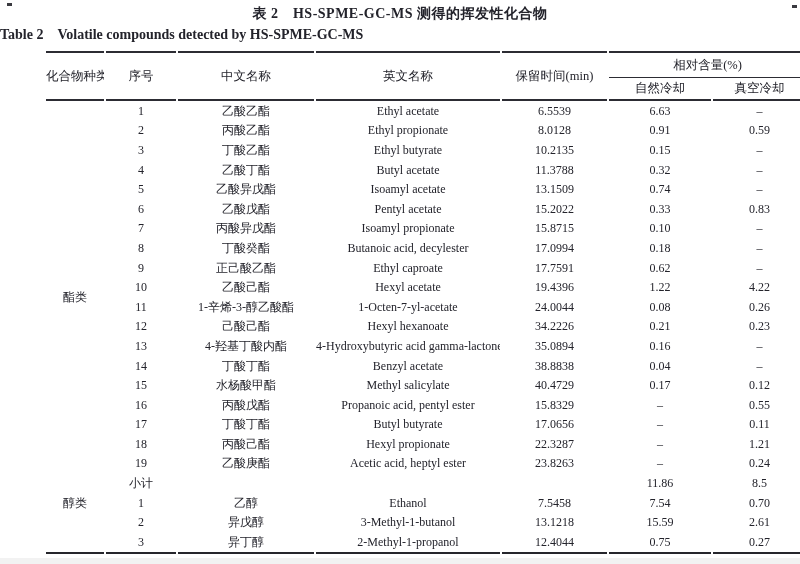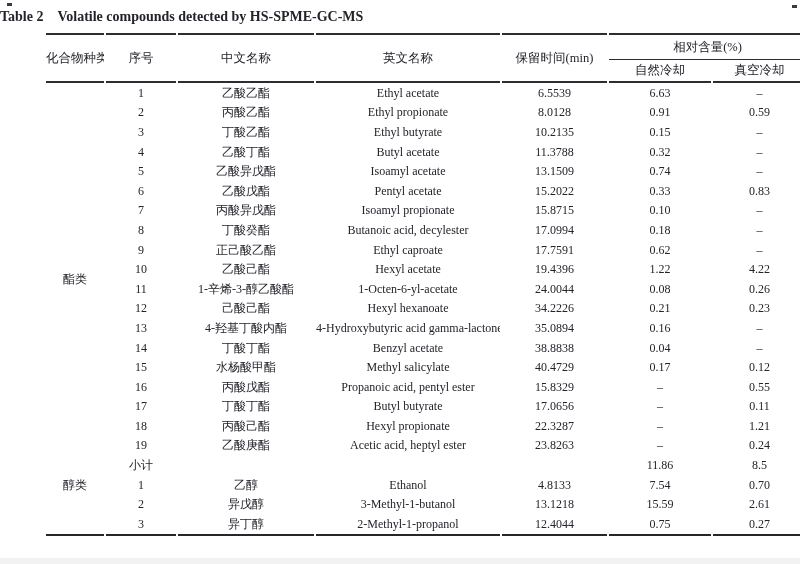--- a/index.html
+++ b/index.html
@@ -75,20 +75,21 @@
   .speck-right { left: 792px; top: 5px; width: 5px; height: 3px; }
   .bottom-shade {
     position: absolute; left: 0; bottom: 0; width: 800px; height: 6px;
     background: #f2f2f2;
   }
 </style>
 </head>
 <body>
 
 <div class="page">
+  <div class="title-zh">表 2　HS-SPME-GC-MS 测得的挥发性化合物</div>
   <div class="title-en">Table 2　Volatile compounds detected by HS-SPME-GC-MS</div>
 
   <table class="compound-table">
     <colgroup>
       <col style="width:58px">
         <col style="width:70px">
         <col style="width:136px">
       <col style="width:184px">
         <col style="width:105px">
         <col style="width:102px">
@@ -186,21 +187,21 @@
           <td>10</td>
           <td>乙酸己酯</td>
           <td>Hexyl acetate</td>
           <td>19.4396</td>
           <td>1.22</td>
           <td>4.22</td>
         </tr>
         <tr>
           <td>11</td>
           <td>1-辛烯-3-醇乙酸酯</td>
-          <td>1-Octen-6-yl-acetate</td>
+          <td>1-Octen-7-yl-acetate</td>
           <td>24.0044</td>
           <td>0.08</td>
           <td>0.26</td>
         </tr>
         <tr>
           <td>12</td>
           <td>己酸己酯</td>
           <td>Hexyl hexanoate</td>
           <td>34.2226</td>
           <td>0.21</td>
@@ -268,21 +269,21 @@
           <td></td>
           <td></td>
           <td>11.86</td>
           <td>8.5</td>
         </tr>
         <tr>
           <td rowspan="3" class="cat cat-top line-bottom">醇类</td>
           <td>1</td>
           <td>乙醇</td>
           <td>Ethanol</td>
-          <td>4.8133</td>
+          <td>7.5458</td>
           <td>7.54</td>
           <td>0.70</td>
         </tr>
         <tr>
           <td>2</td>
           <td>异戊醇</td>
           <td>3-Methyl-1-butanol</td>
           <td>13.1218</td>
           <td>15.59</td>
           <td>2.61</td>

